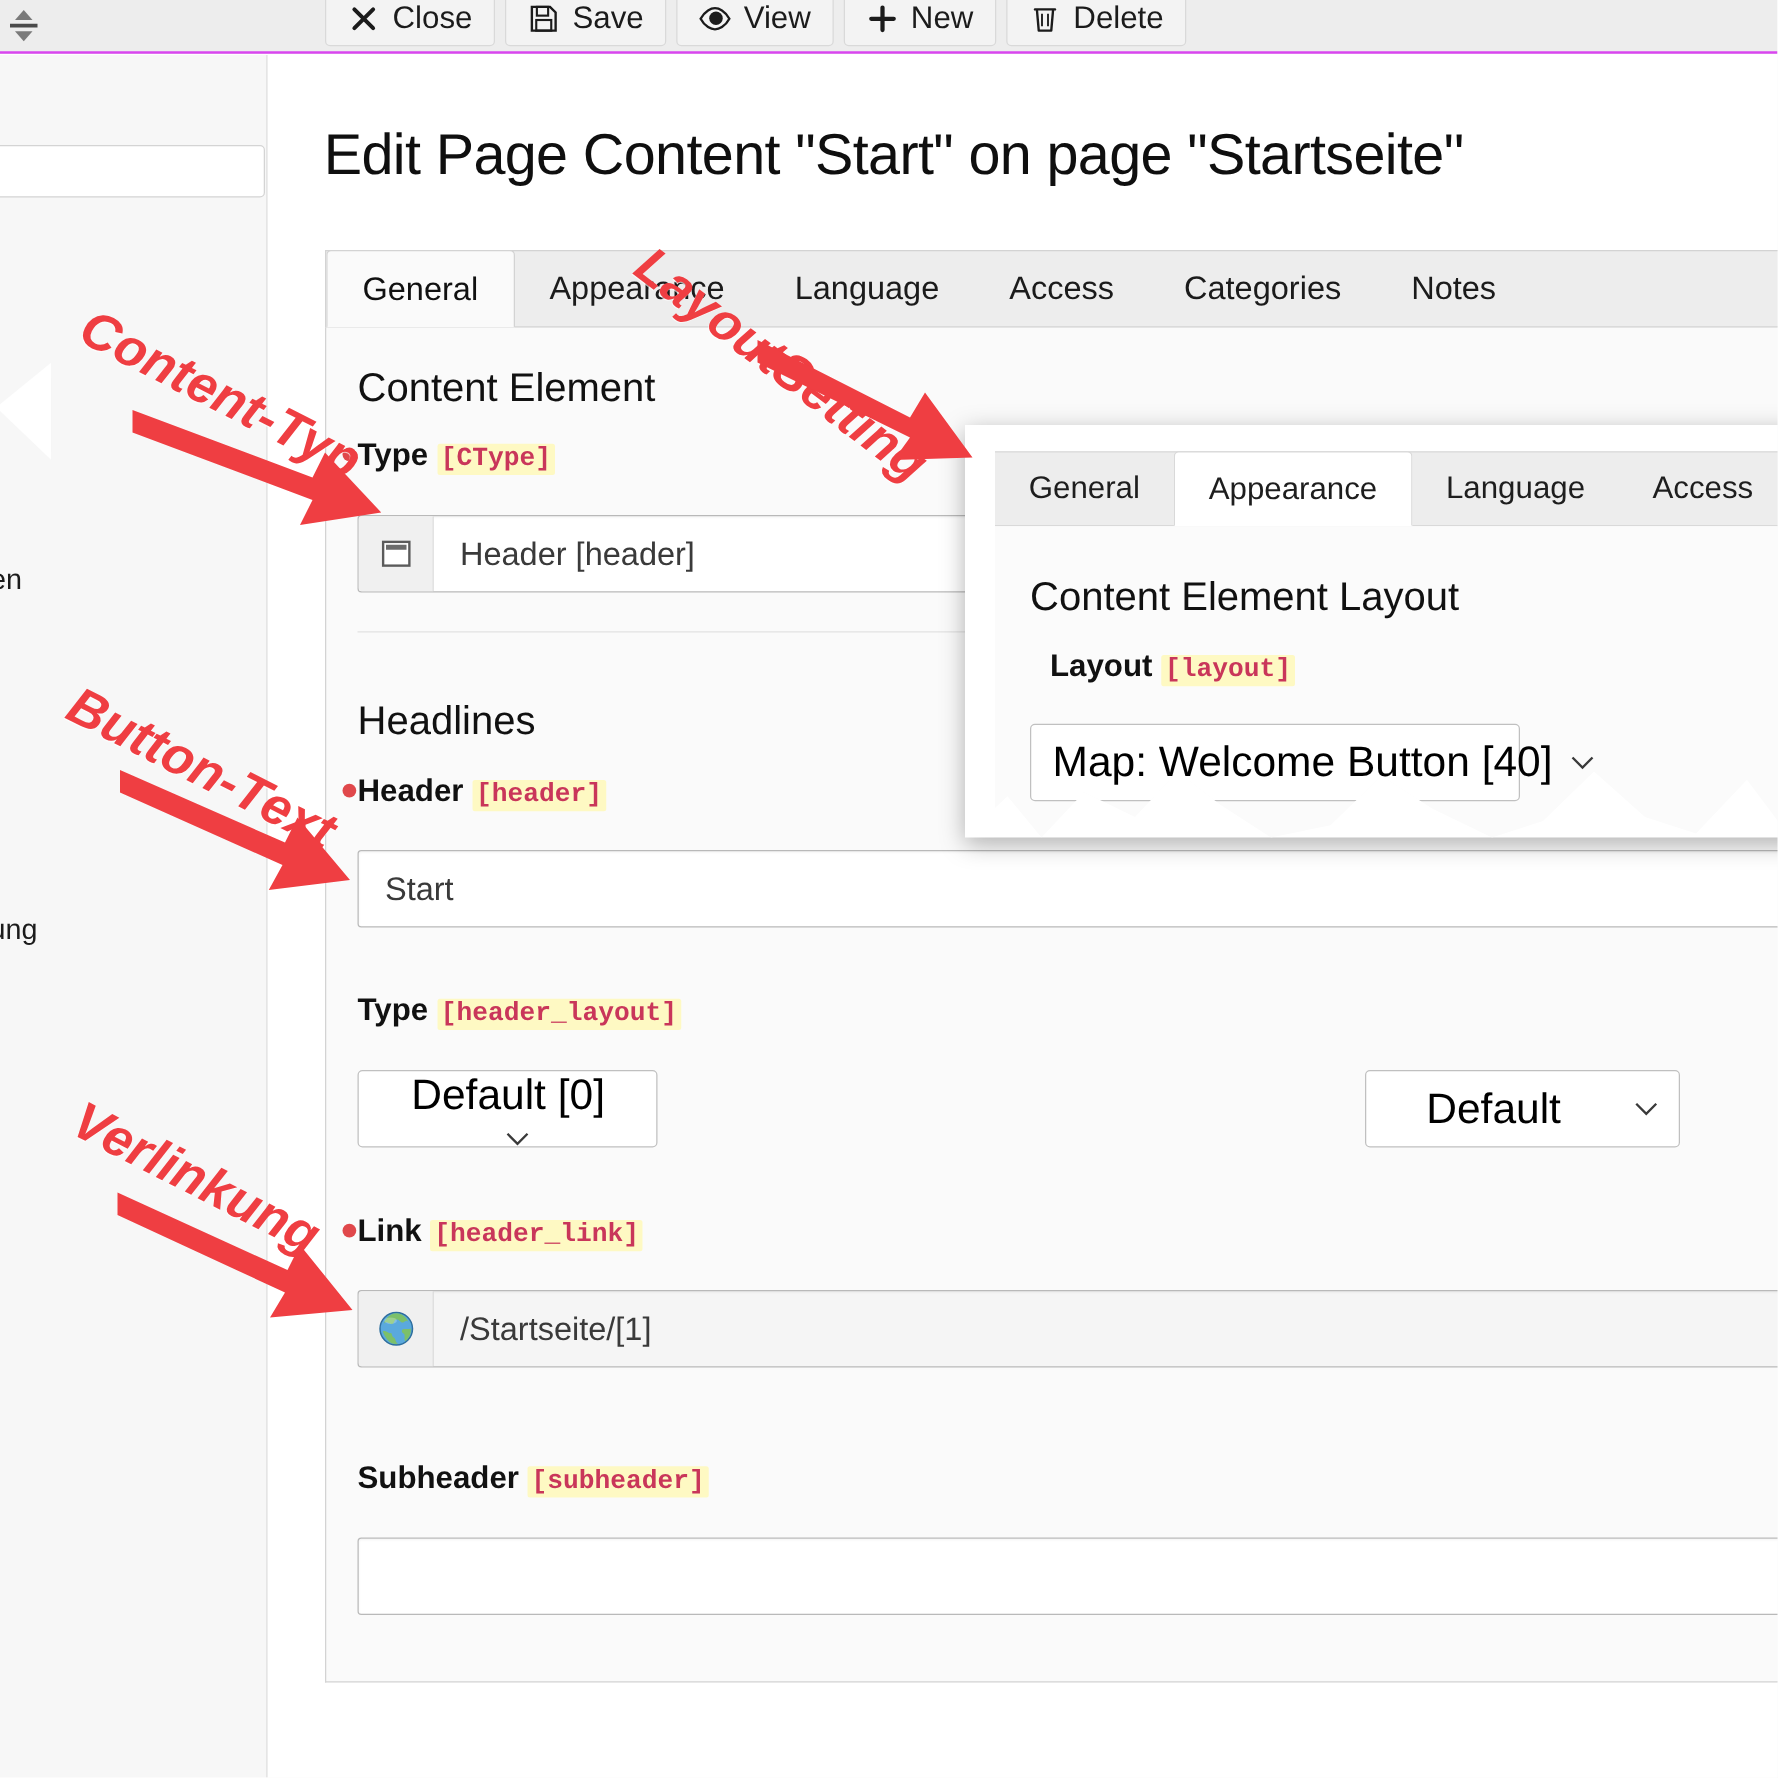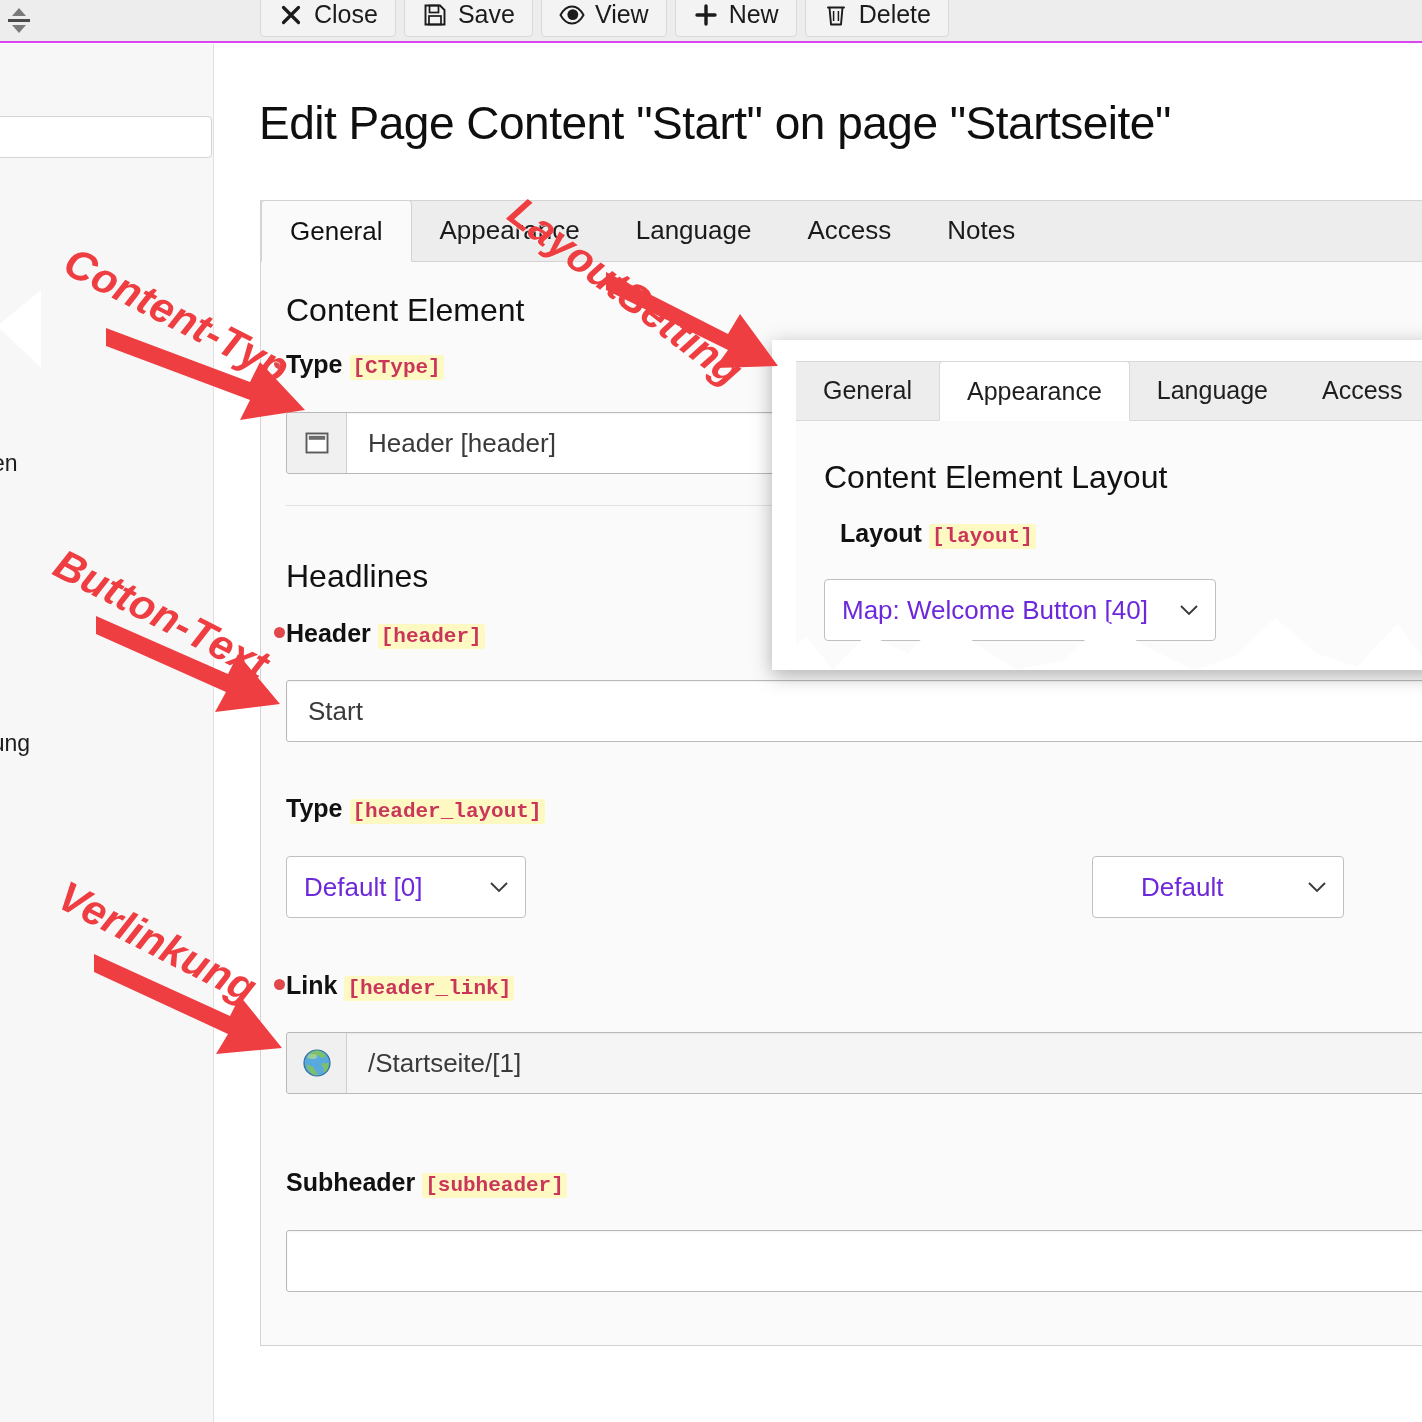--- a/index.html
+++ b/index.html
@@ -96,21 +96,21 @@
   .ib-addon{
     width:60px;height:100%;background:#f0f0f0;border-right:1px solid #cfcfcf;
     display:flex;align-items:center;justify-content:center;box-sizing:border-box;
     border-radius:3px 0 0 3px;
   }
   .selbox{
     position:absolute;background:#fff;border:1px solid #c0c0c0;border-radius:4px;
     box-sizing:border-box;display:flex;align-items:center;justify-content:space-between;
     padding:0 16px 0 17px;
   }
-  .selbox .val{font-size:26px;color:#6d28d9;white-space:nowrap;}
+  .selbox .val{font-size:34px;color:#000000;white-space:nowrap;}
   .chev{width:20px;height:12px;flex:none;margin-left:14px;}
 
   
   .callout{
     position:absolute;left:772px;top:340px;width:680px;height:330px;
     background:#fff;
     filter:drop-shadow(0 5px 10px rgba(0,0,0,.30));
   }
   .callout-inner{
     position:absolute;inset:0;background:#fff;
@@ -229,20 +229,23 @@
         <span>General</span>
       </div>
     <div class="tab">
         <span>Appearance</span>
       </div>
     <div class="tab">
         <span>Language</span>
       </div>
     <div class="tab">
         <span>Access</span>
+      </div>
+    <div class="tab">
+        <span>Categories</span>
       </div>
     <div class="tab">
         <span>Notes</span>
       </div>
   </div>
 
   <div class="form-body">
 
     <div class="sec-title" style="left:26px;top:30px;">Content Element</div>
 
@@ -268,21 +271,21 @@
     <div class="fld-label" style="left:26px;top:357px;">
       <span>Header</span><span class="fld-code">[header]</span>
     </div>
     <div class="inputbox" style="left:26px;top:418px;width:1140px;height:62px;">
       <span class="val">Start</span>
     </div>
 
     <div class="fld-label" style="left:26px;top:532px;">
       <span>Type</span><span class="fld-code">[header_layout]</span>
     </div>
-    <div class="selbox" style="left:26px;top:594px;width:240px;height:62px;">
+    <div class="selbox" style="left:26px;top:594px;width:240px;height:62px;flex-direction:column;">
       <span class="val">Default [0]</span>
       <svg class="chev" viewBox="0 0 20 12">
           <path d="M2 2 L10 10 L18 2" fill="none" stroke="#3a3a3a" stroke-width="1.9"></path>
         </svg>
     </div>
 
     <div class="selbox" style="left:832px;top:594px;width:252px;height:62px;padding-left:48px;">
       <span class="val">Default</span>
       <svg class="chev" viewBox="0 0 20 12">
           <path d="M2 2 L10 10 L18 2" fill="none" stroke="#3a3a3a" stroke-width="1.9"></path>

